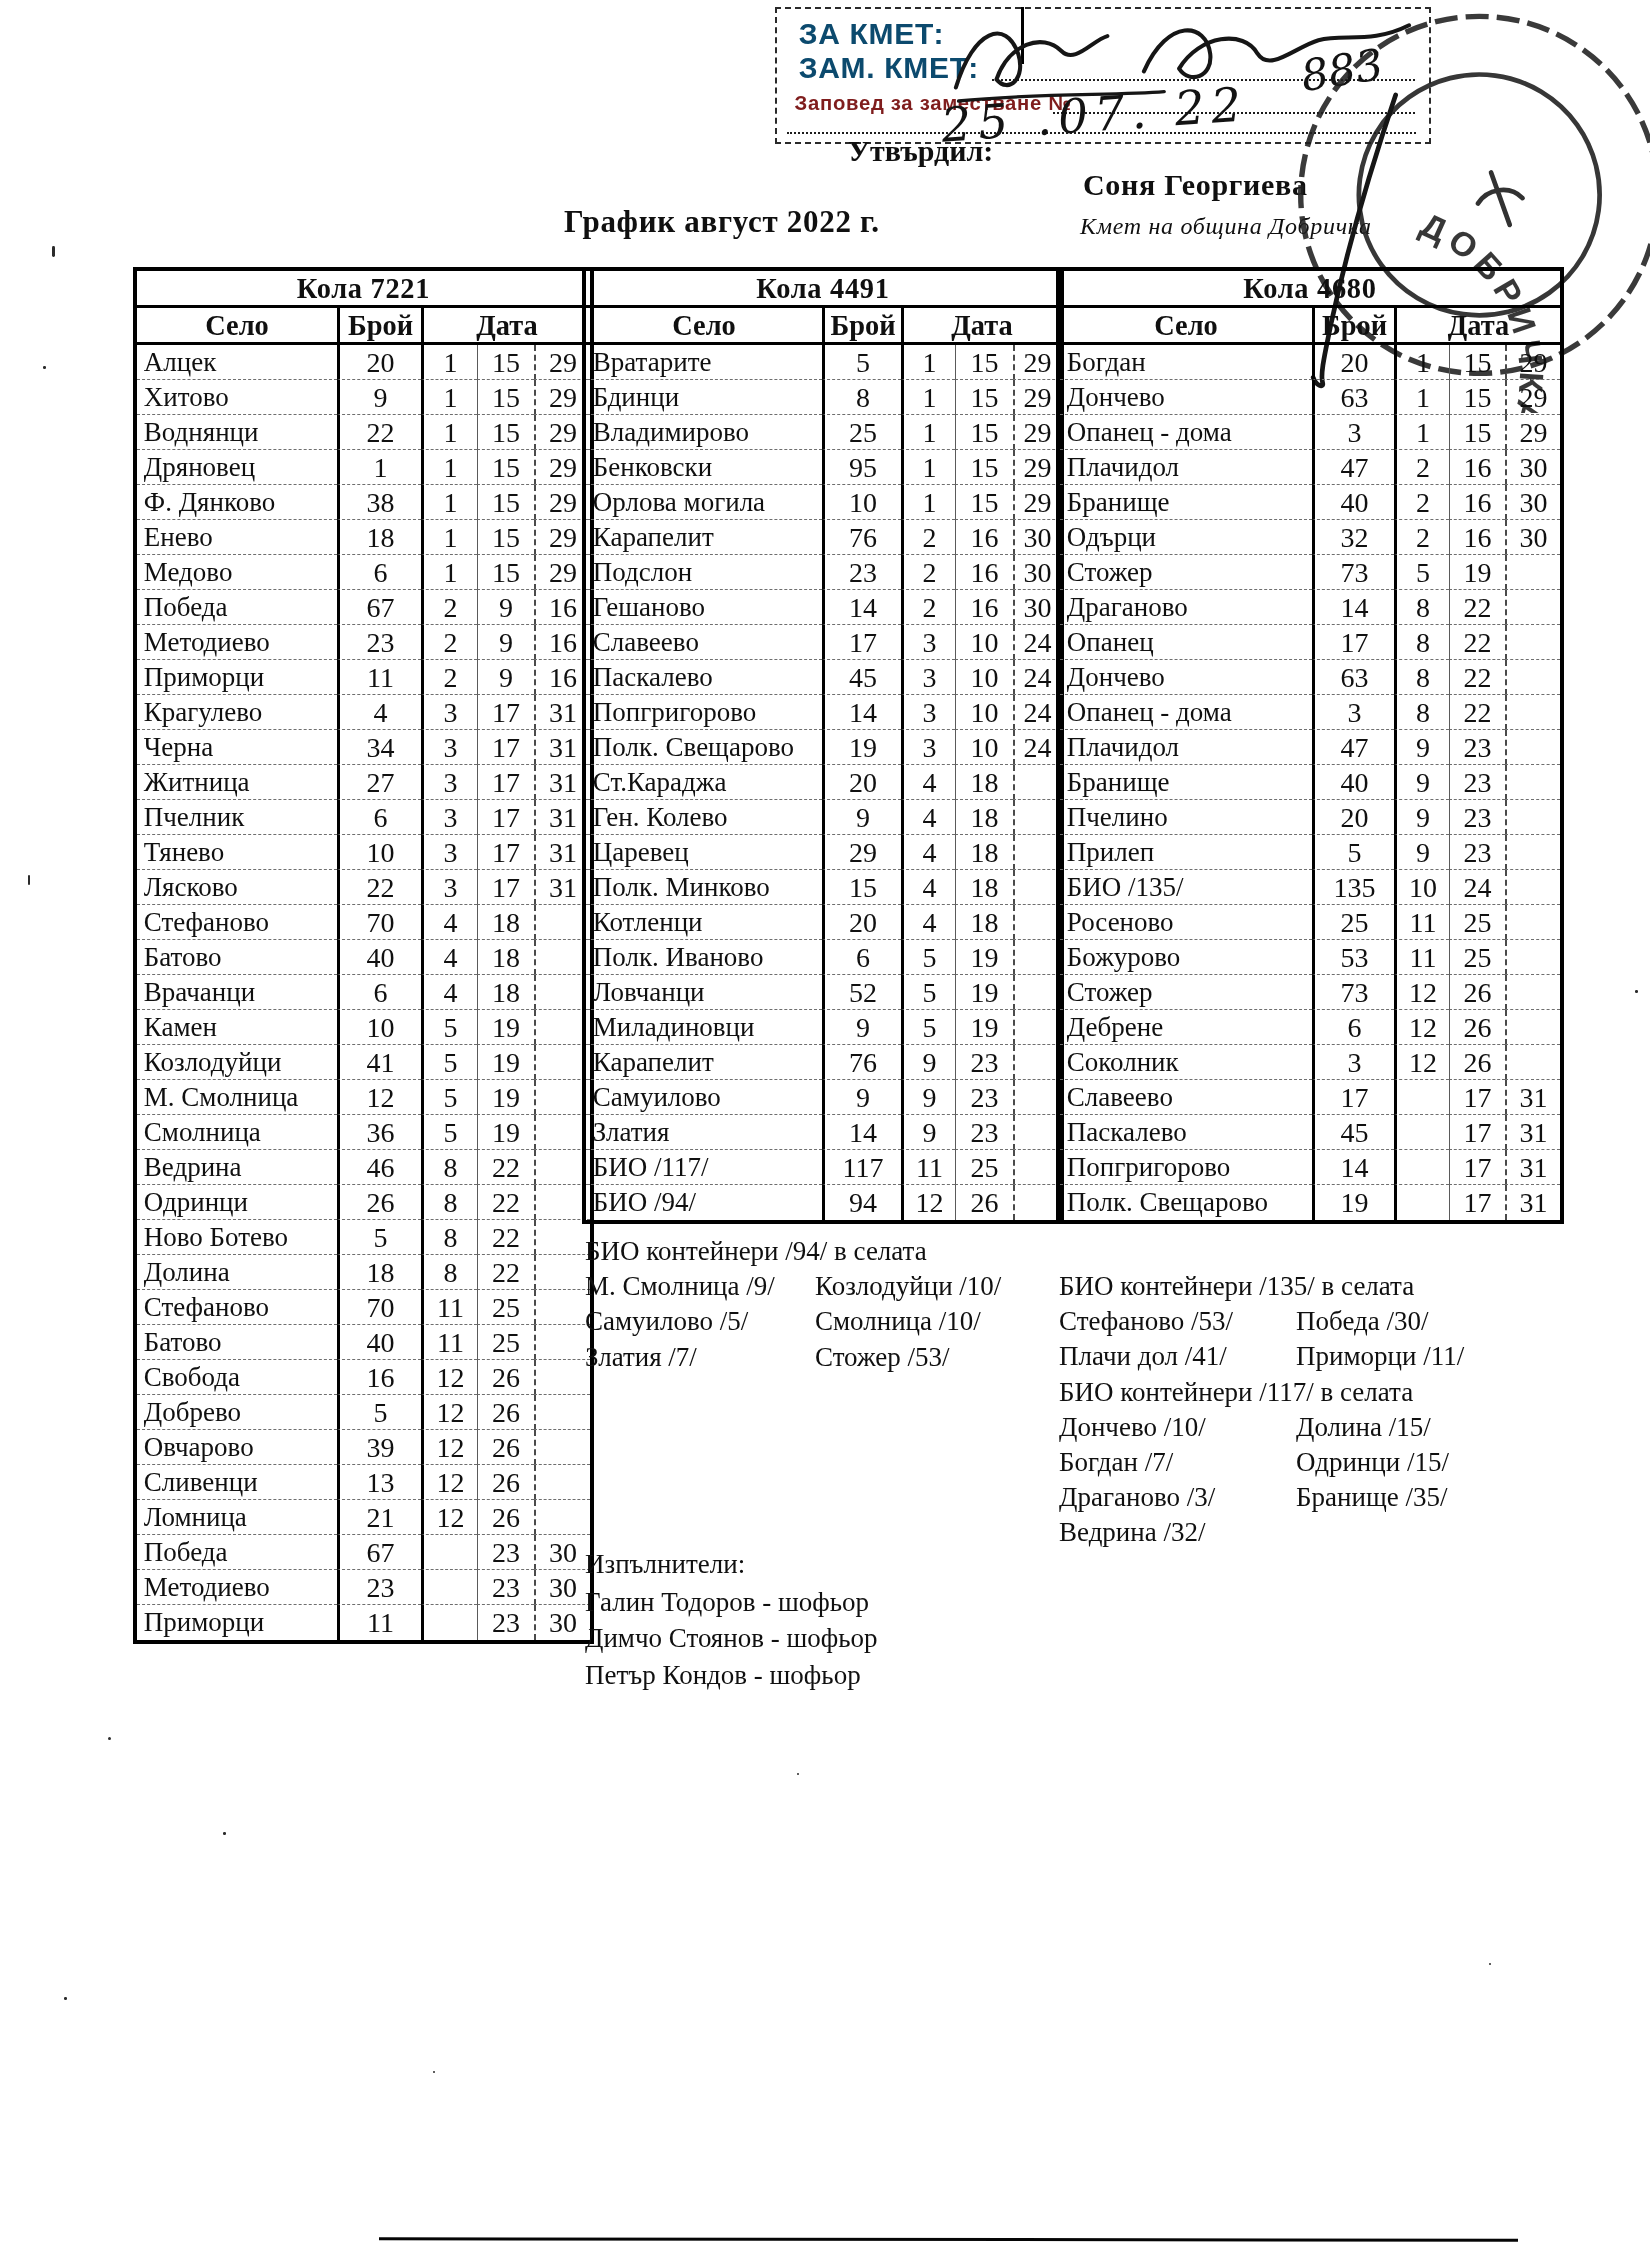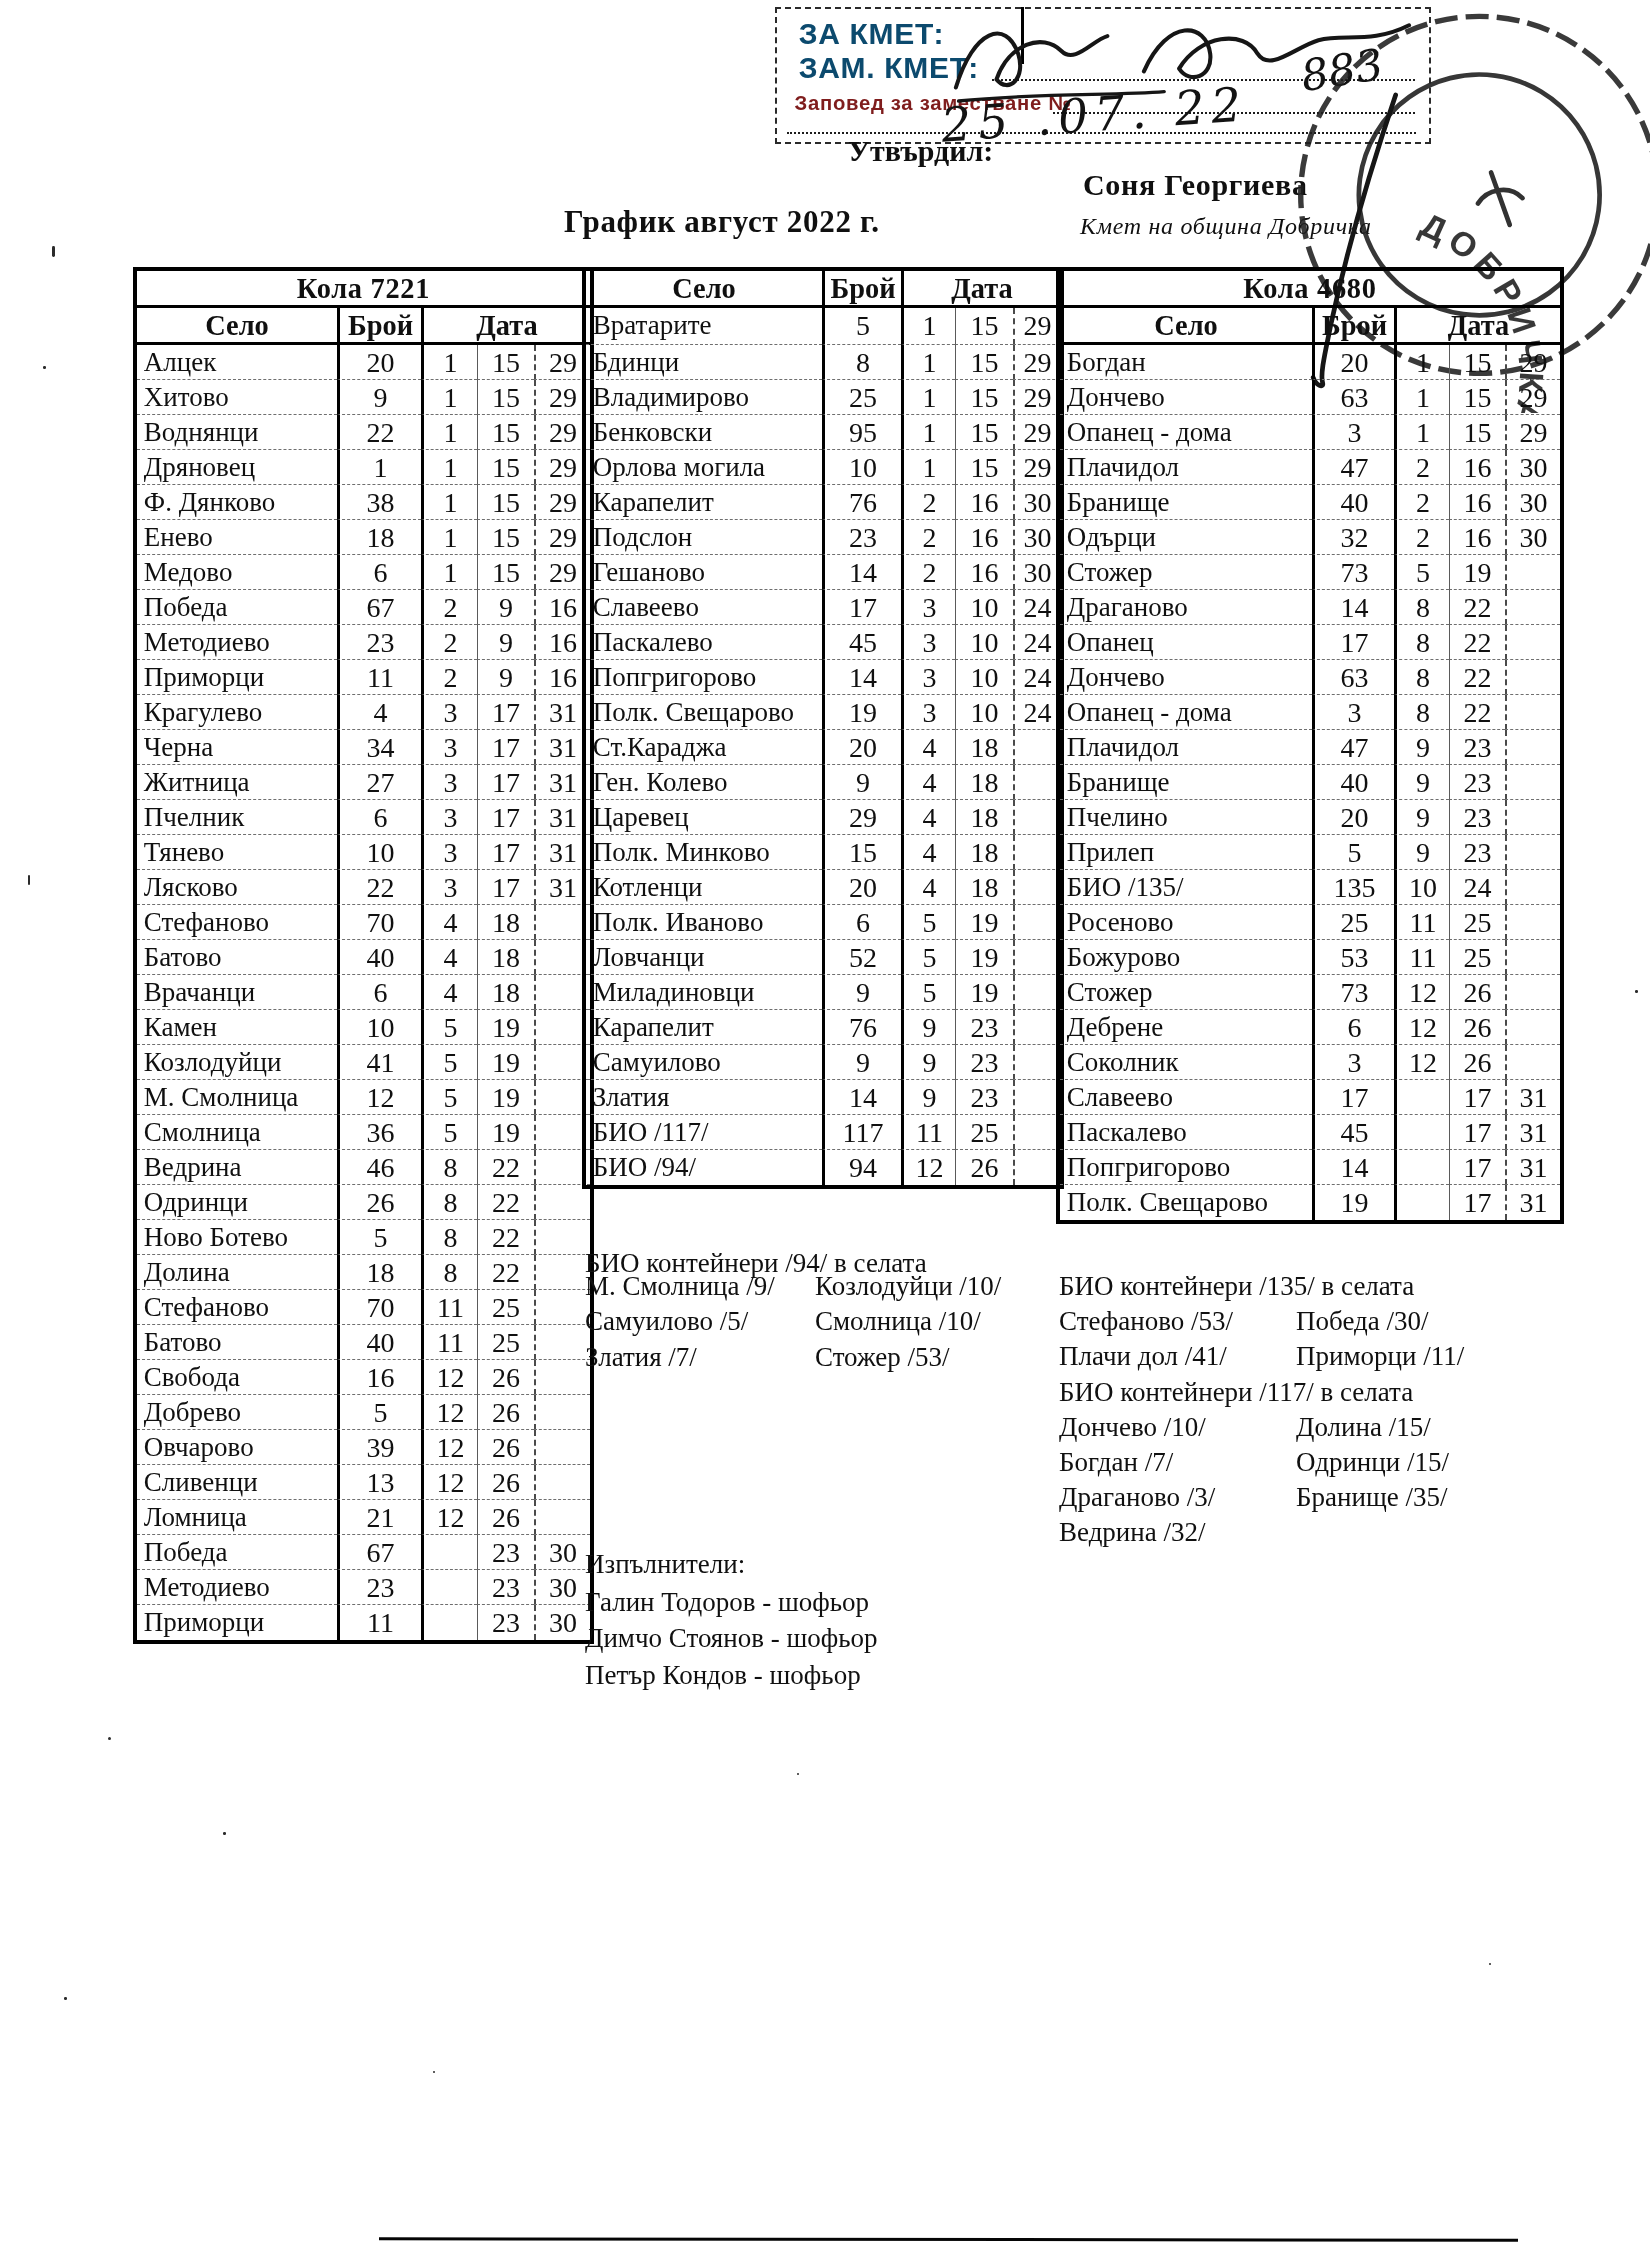--- a/index.html
+++ b/index.html
@@ -316,20 +316,21 @@
         <div class="cd cd1"></div>
         <div class="cd cd2">23</div>
         <div class="cd cd3">30</div>
         <div class="cv">Приморци</div>
         <div class="cc">11</div>
         <div class="cd cd1"></div>
         <div class="cd cd2">23</div>
         <div class="cd cd3">30</div>
       </div>
       <div class="vt" style="left: 582px; grid-template-columns: 236px 79px 54px 58px 47px;">
+        <div class="th1">Кола 4491</div>
         <div class="th2 h-selo">Село</div>
         <div class="th2 h-broi">Брой</div>
         <div class="th2 h-data">Дата</div>
         <div class="cv">Вратарите</div>
         <div class="cc">5</div>
         <div class="cd cd1">1</div>
         <div class="cd cd2">15</div>
         <div class="cd cd3">29</div>
         <div class="cv">Бдинци</div>
         <div class="cc">8</div>
@@ -579,21 +580,21 @@
         <div class="cd cd3">31</div>
         <div class="cv">Полк. Свещарово</div>
         <div class="cc">19</div>
         <div class="cd cd1"></div>
         <div class="cd cd2">17</div>
         <div class="cd cd3">31</div>
       </div>
     </div>
 
   <div id="notes-left" class="notes">
-      <div class="note-line" style="top: 12px;"><span>БИО контейнери /94/ в селата</span></div>
+      <div class="note-line" style="top: 0px;"><span>БИО контейнери /94/ в селата</span></div>
       <div class="note-line" style="top: 35px;"><span>М. Смолница /9/</span><span class="note-c2">Козлодуйци /10/</span></div>
       <div class="note-line" style="top: 70px;"><span>Самуилово /5/</span><span class="note-c2">Смолница /10/</span></div>
       <div class="note-line" style="top: 106px;"><span>Златия /7/</span><span class="note-c2">Стожер /53/</span></div>
     </div>
   <div id="notes-right" class="notes">
       <div class="note-line" style="top: 0px;"><span>БИО контейнери /135/ в селата</span></div>
       <div class="note-line" style="top: 35px;"><span>Стефаново /53/</span><span class="note-c2">Победа /30/</span></div>
       <div class="note-line" style="top: 70px;"><span>Плачи дол /41/</span><span class="note-c2">Приморци /11/</span></div>
       <div class="note-line" style="top: 106px;"><span>БИО контейнери /117/ в селата</span></div>
       <div class="note-line" style="top: 141px;"><span>Дончево /10/</span><span class="note-c2">Долина /15/</span></div>

